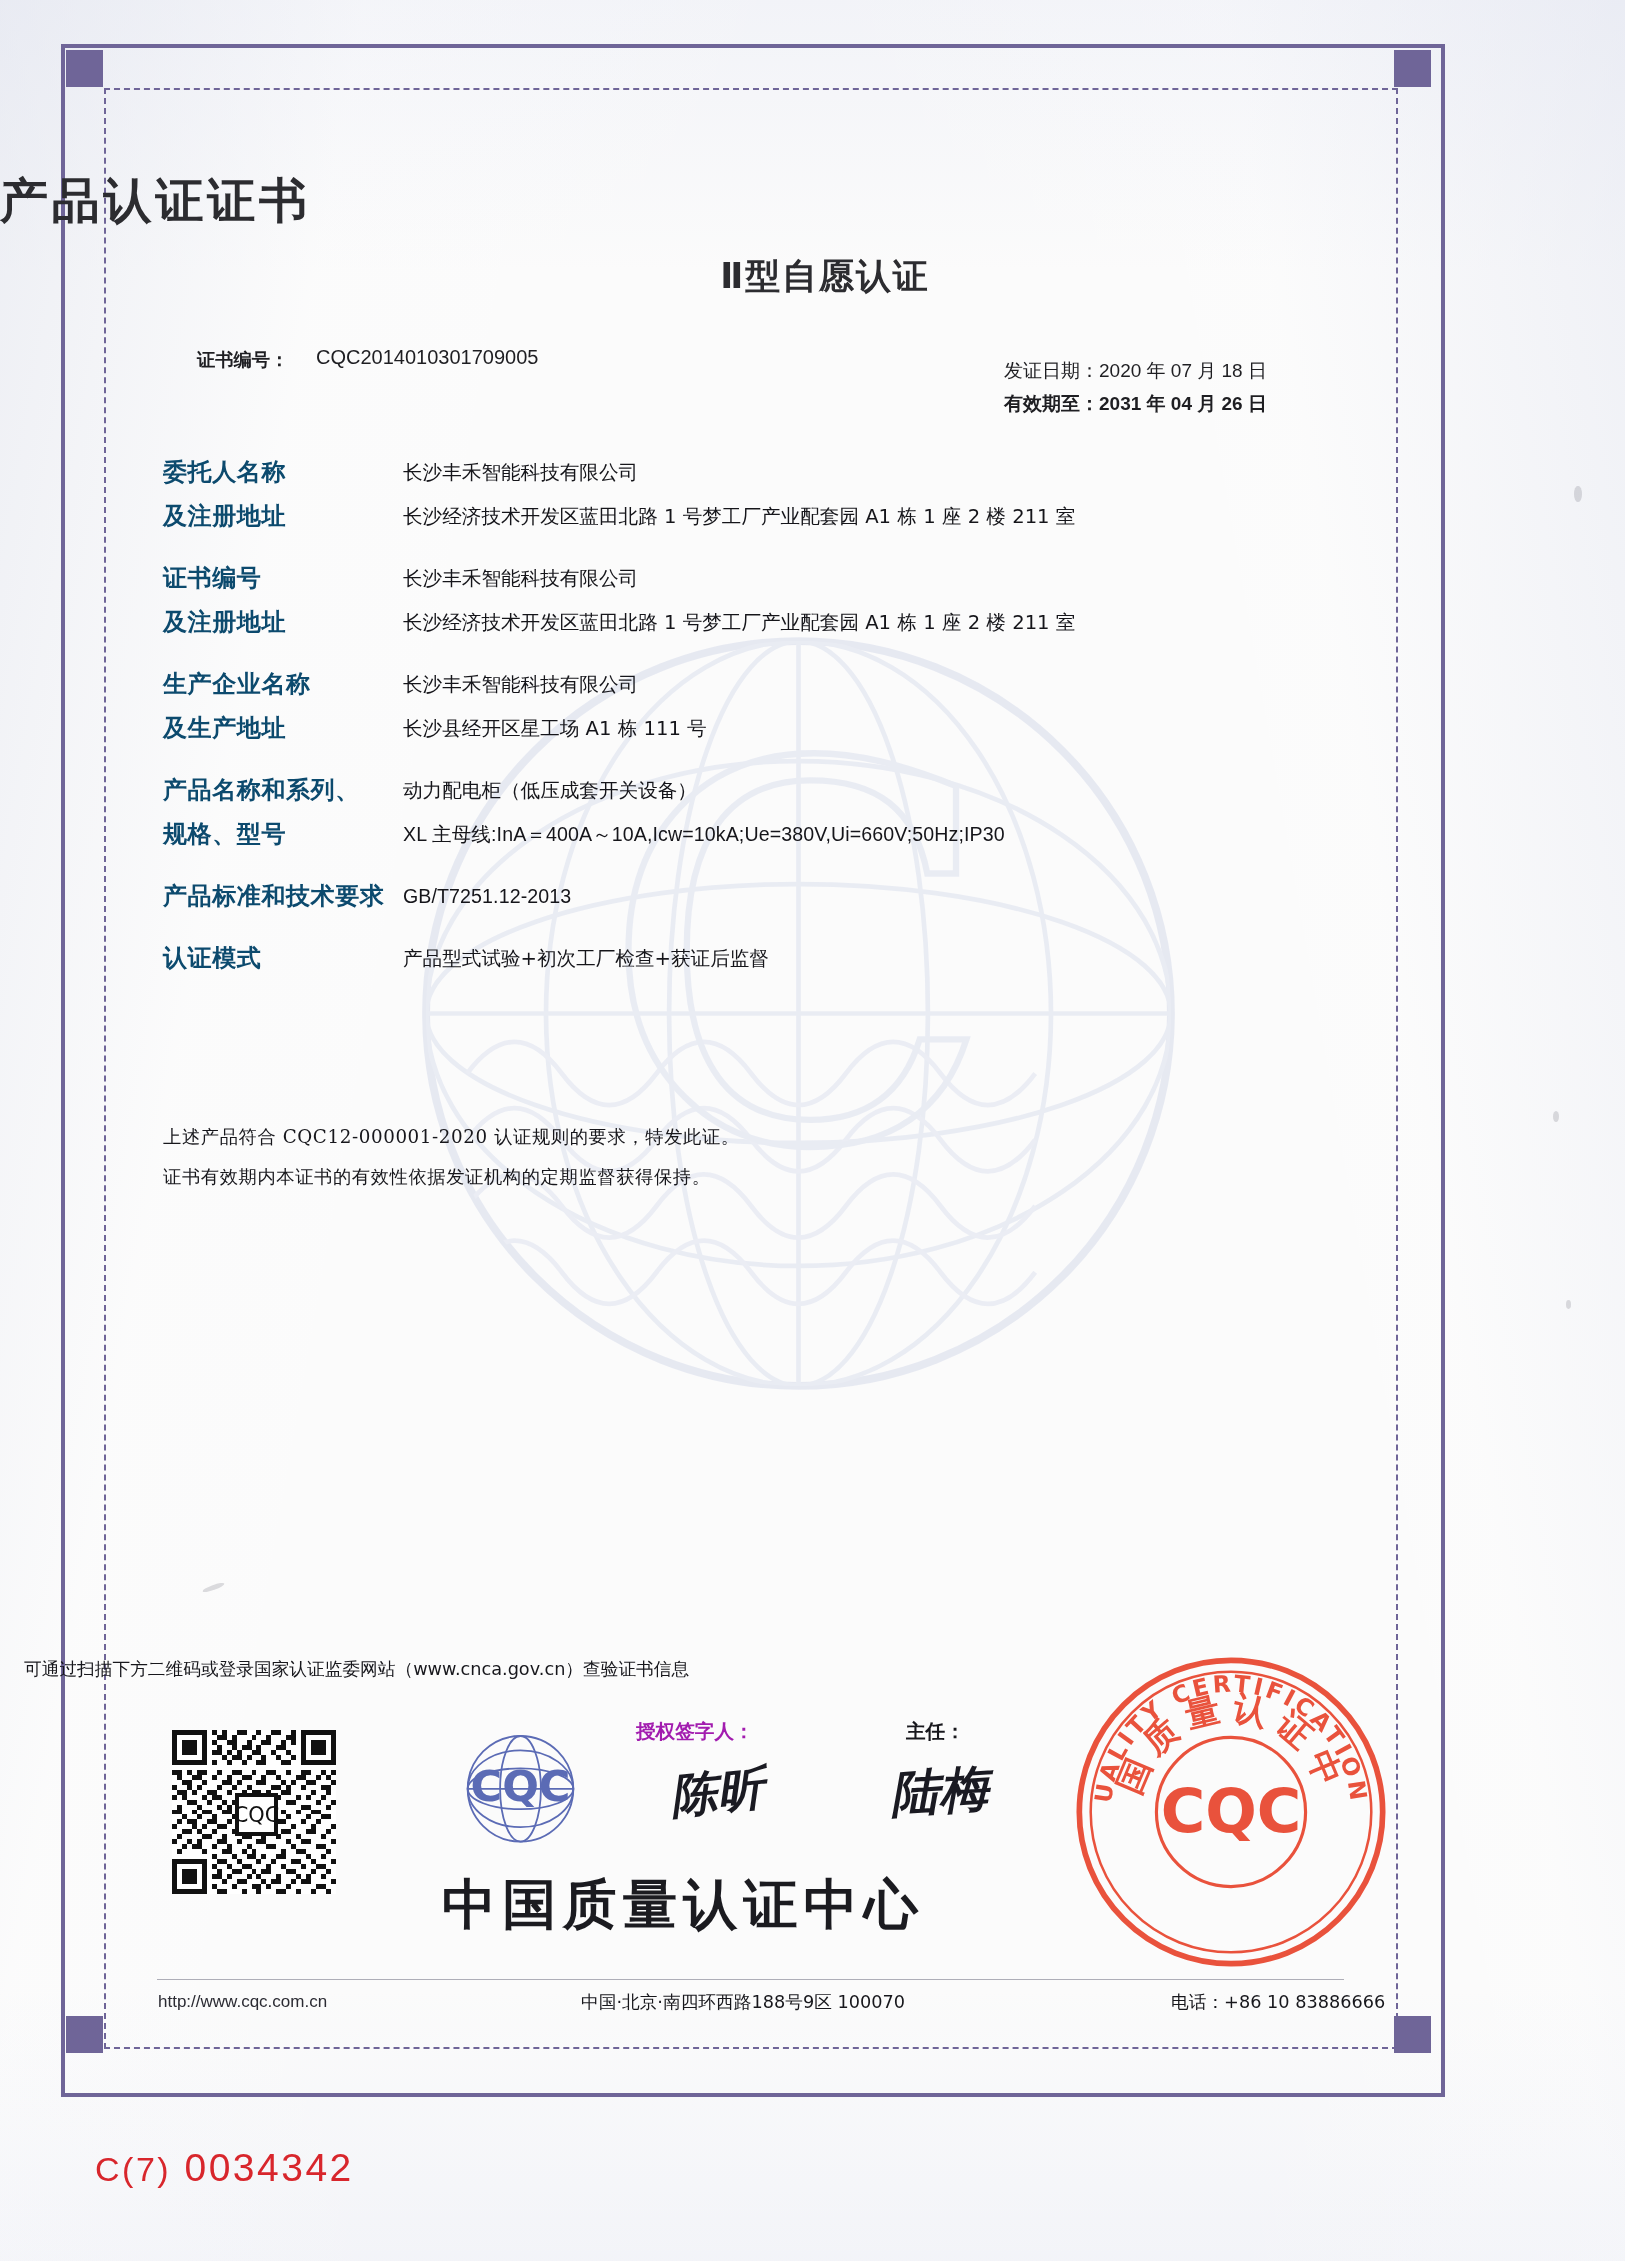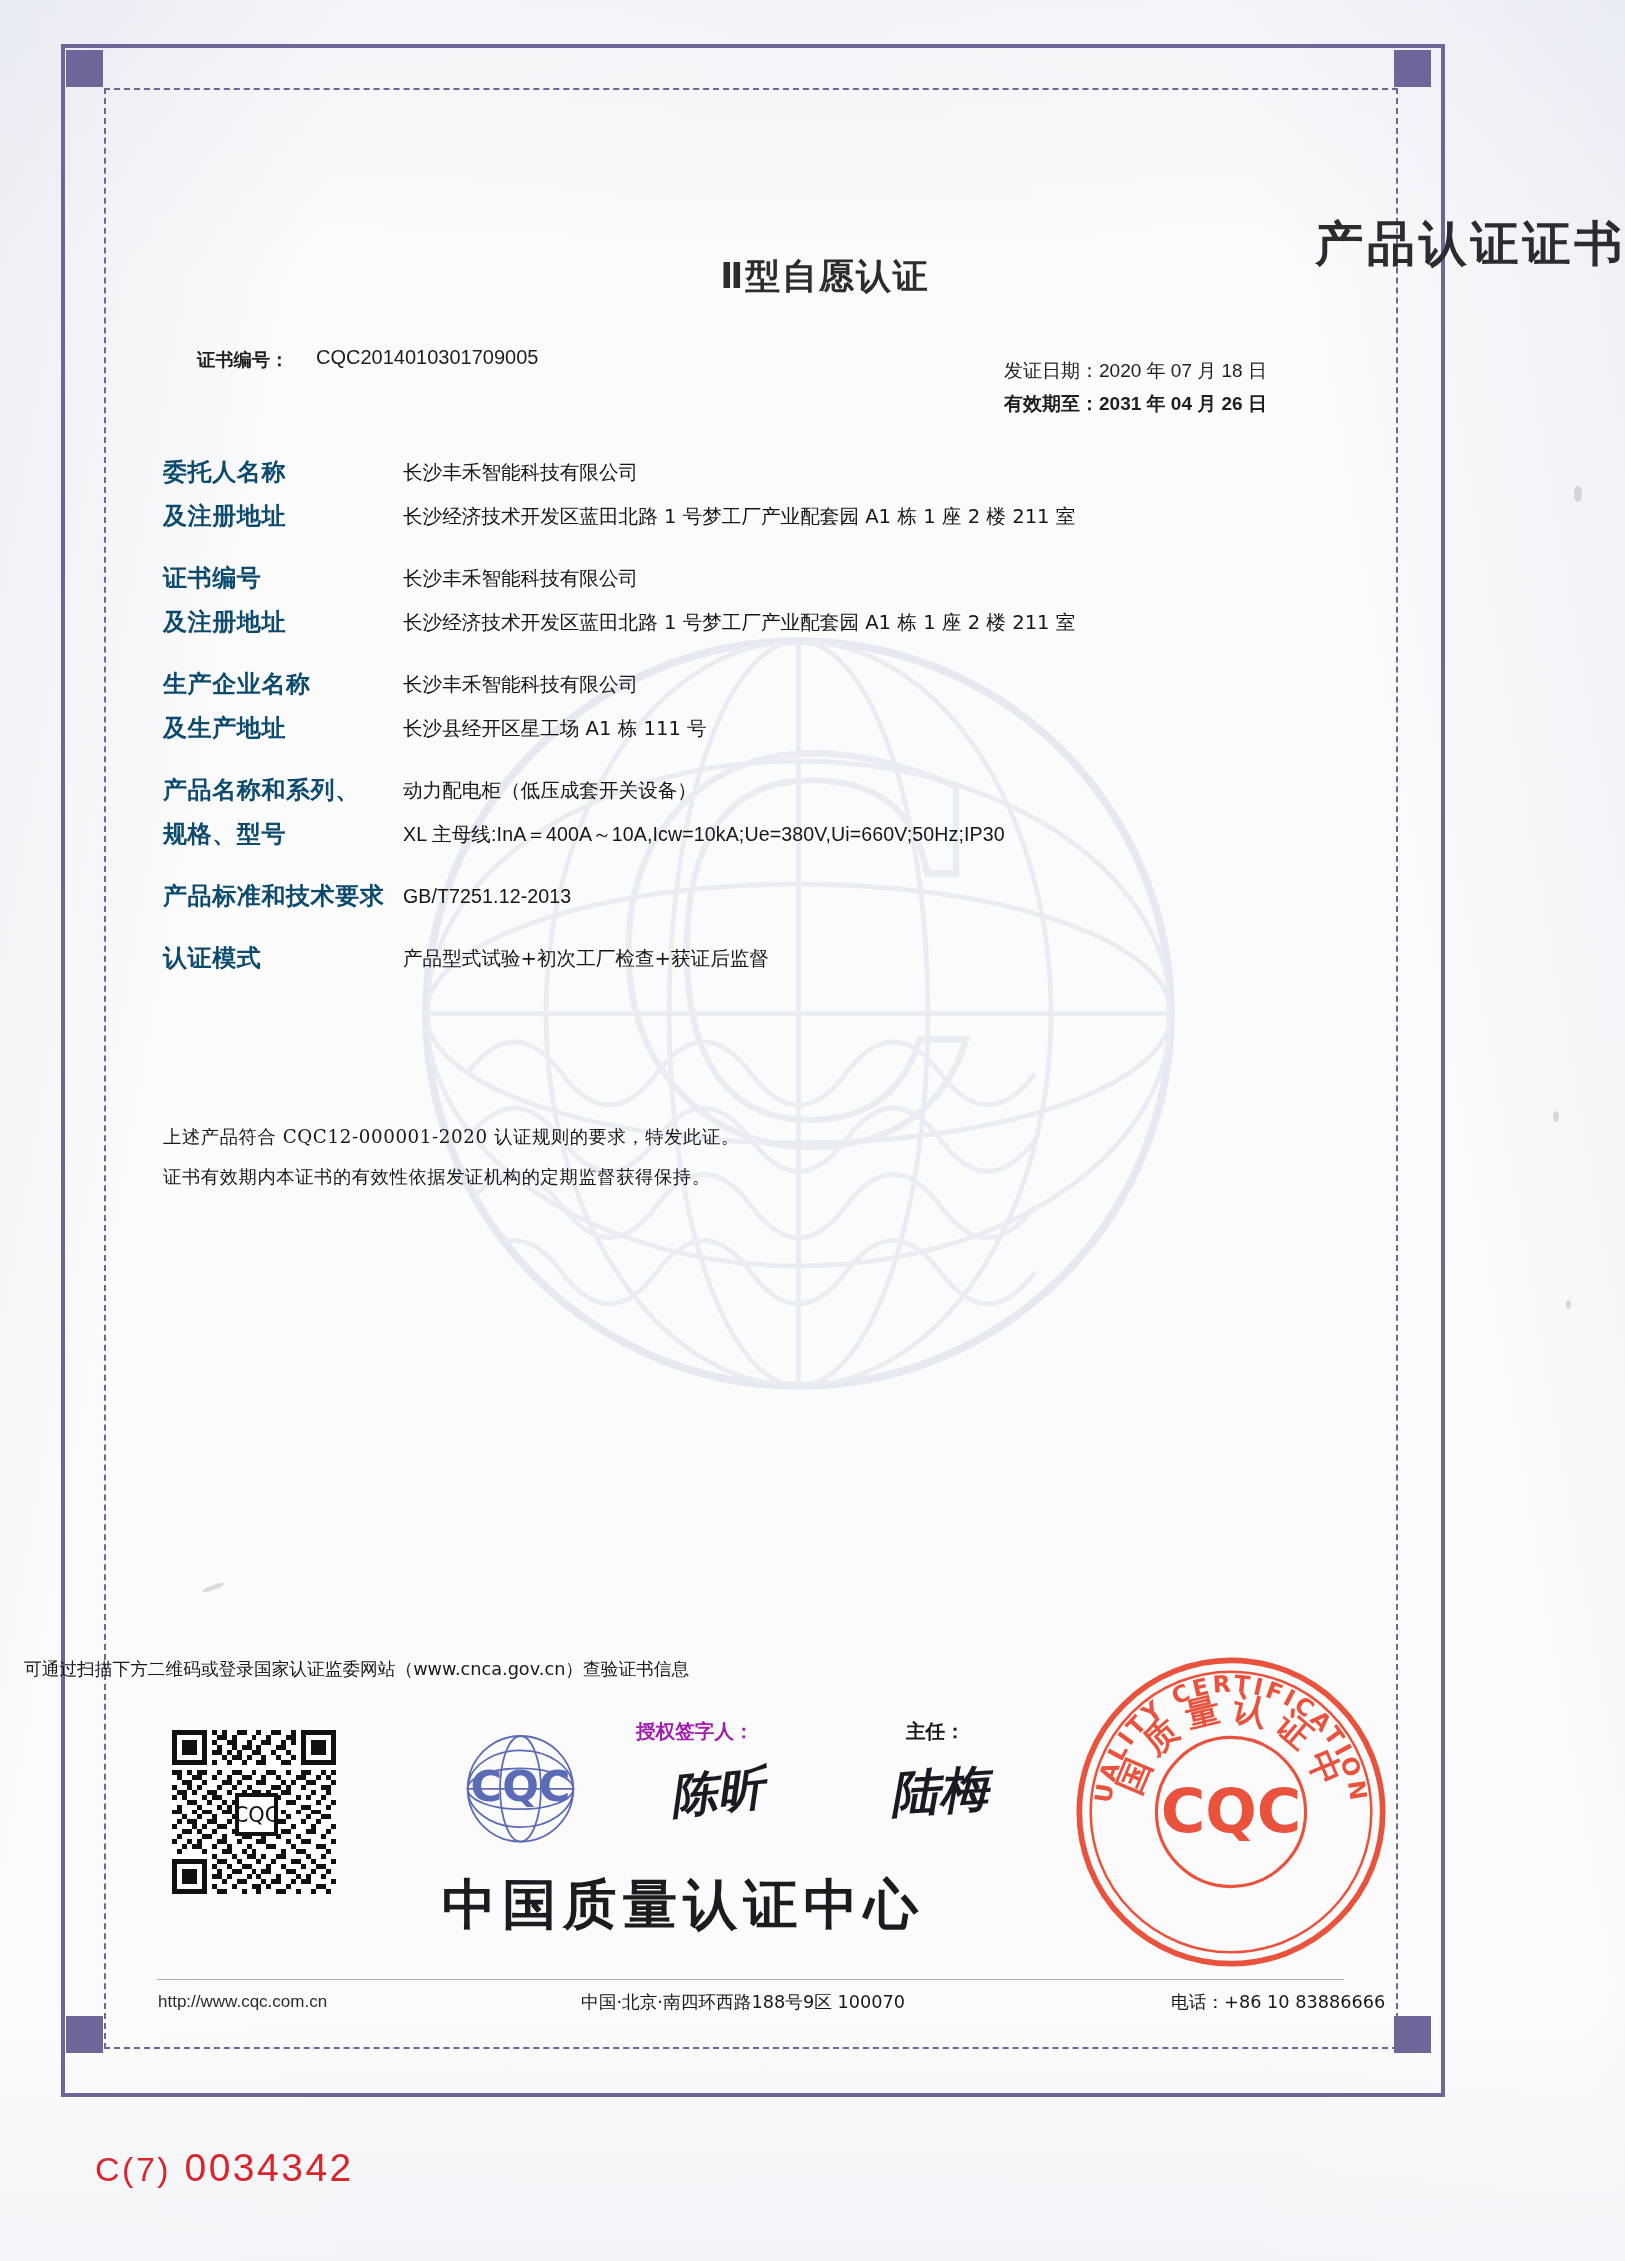--- a/index.html
+++ b/index.html
@@ -66,27 +66,26 @@
     opacity: 0.30;
     pointer-events: none;
   }
 
   
   #title-main {
     position: absolute;
     left: 0;
     right: 0;
     top: 169px;
-    text-align: right;
+    text-align: left;
     font-size: 48px;
     font-weight: bold;
     letter-spacing: 3.8px;
     color: #2c2c30;
     font-family: "DejaVu Sans", "Liberation Sans", sans-serif;
-    margin-top: 43px;
   }
   #title-sub {
     position: absolute;
     left: 0;
     right: 0;
     top: 253px;
     text-align: center;
     font-size: 35px;
     font-weight: bold;
     letter-spacing: 1.9px;

